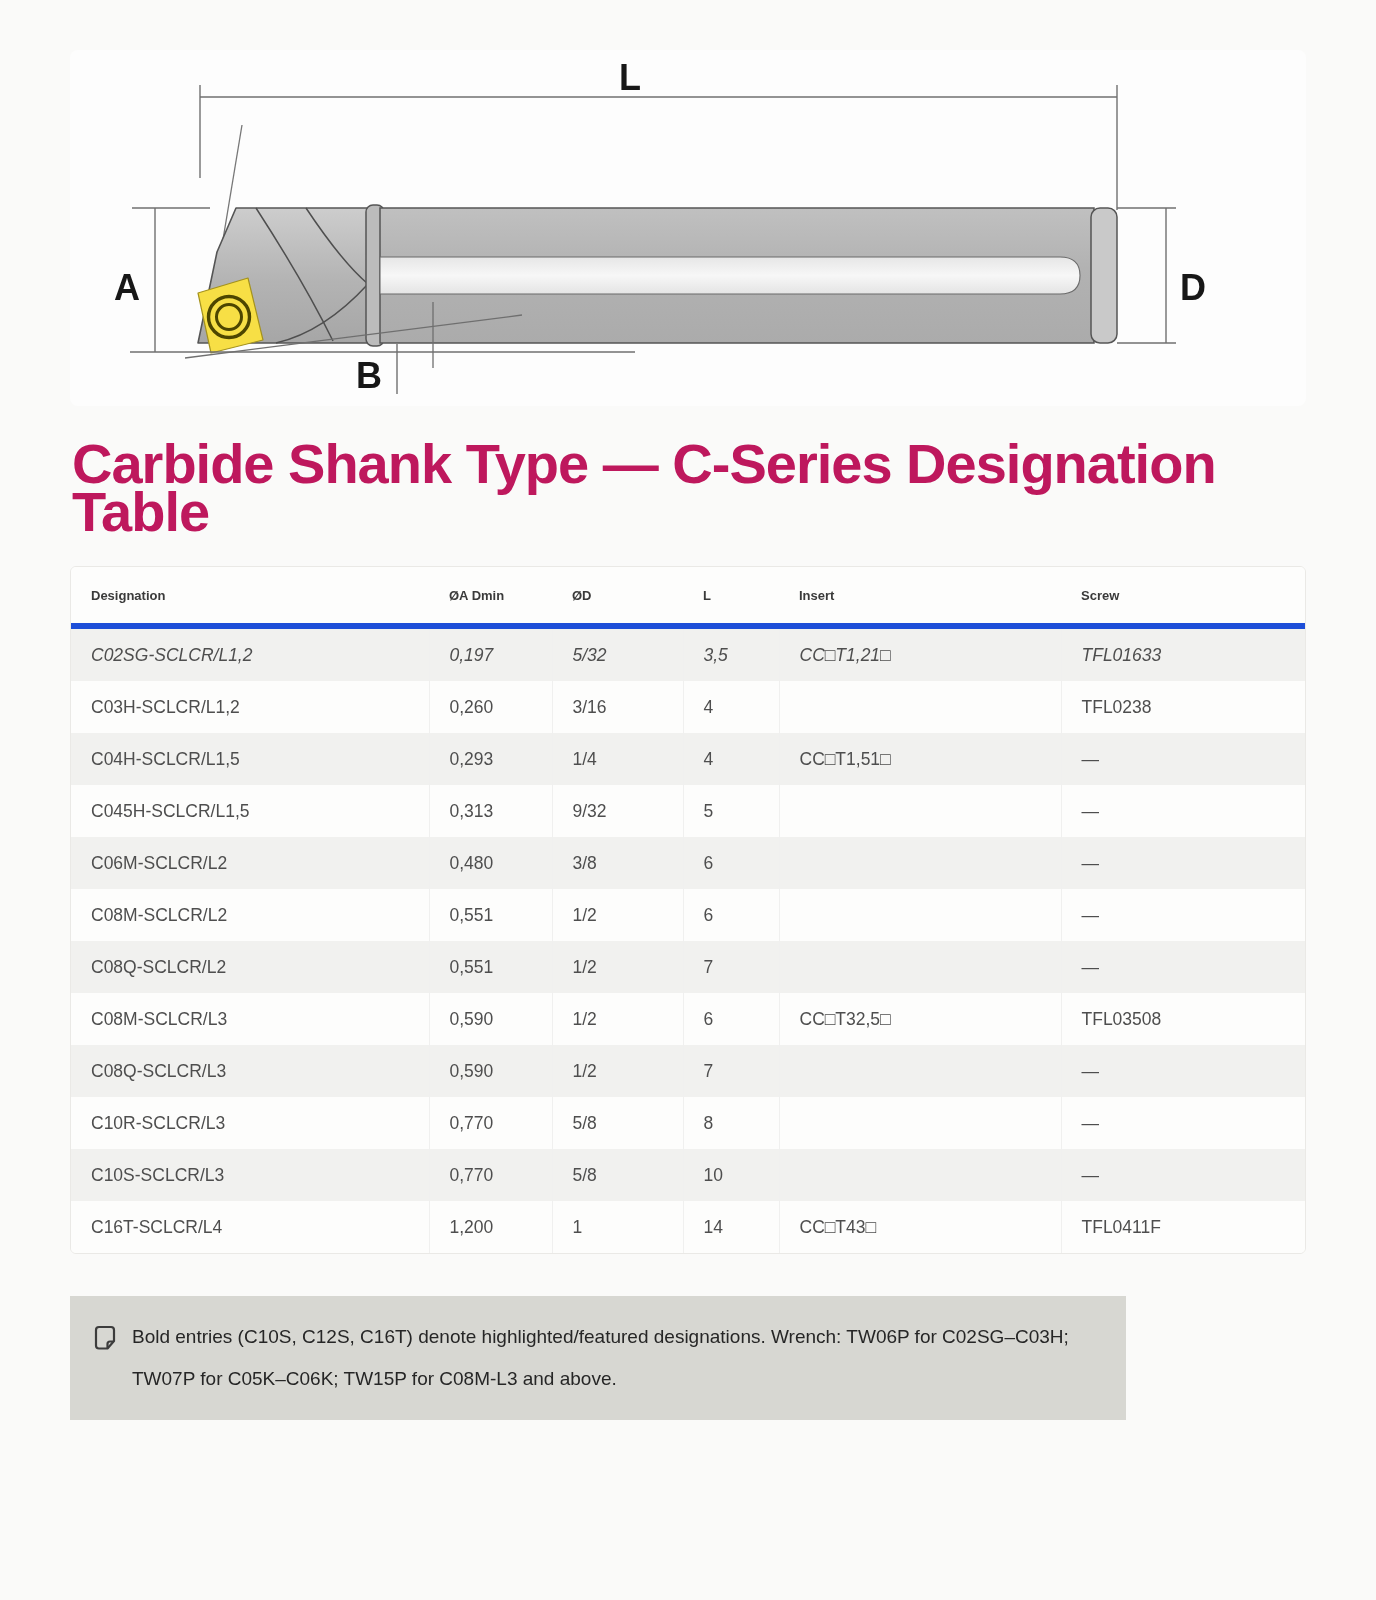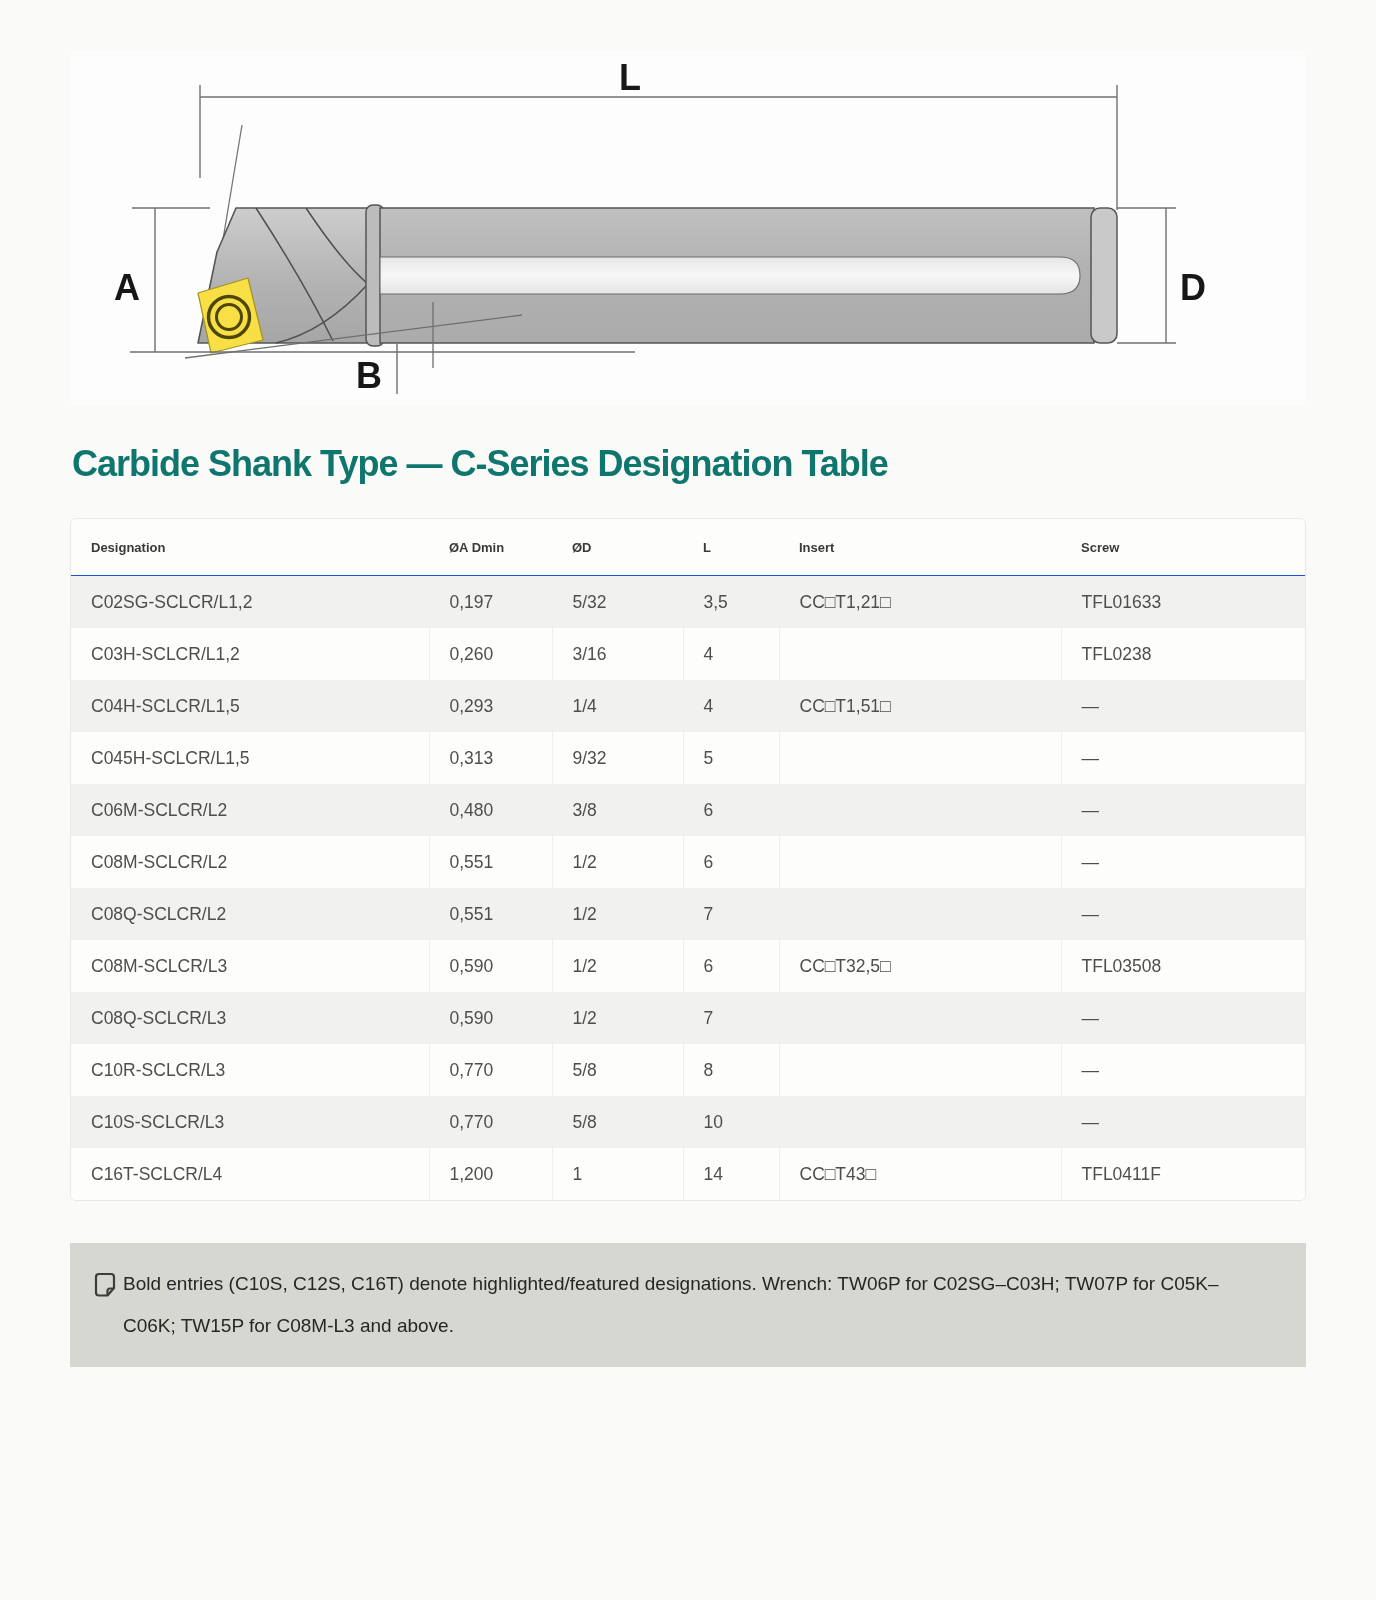--- a/index.html
+++ b/index.html
@@ -14,23 +14,23 @@
   
   .diagram-card{
     width:1236px;height:356px;
     background:#fdfdfd;border-radius:8px;
     overflow:hidden;
   }
 
   
   h1.page-title{
     margin:34px 2px 30px 2px;
-    font-size:36px;line-height:48px;
+    font-size:56px;line-height:48px;
     font-weight:bold;letter-spacing:-1px;
-    color:#0f766e;
+    color:#be185d;
   }
 
   
   .table-card{
     width:1236px;background:#fdfdfc;
     border:1px solid #eae9e6;border-radius:6px;
     overflow:hidden;box-sizing:border-box;
   }
   table.designation{width:100%;border-collapse:collapse;table-layout:fixed;}
   table.designation thead th{
@@ -39,28 +39,28 @@
     background:#fdfdfc;
   }
   table.designation tbody td{
     height:52px;vertical-align:middle;
     padding:0 0 0 20px;font-size:17.5px;color:#4e4e4e;
     white-space:nowrap;overflow:hidden;
   }
   table.designation tbody tr:nth-child(odd){background:#f1f1ef;}
   table.designation tbody tr:nth-child(even){background:#fdfdfc;}
   table.designation tbody td + td{border-left:1px solid rgba(0,0,0,0.05);}
-  table.designation tbody tr:first-child td{border-top:1px solid #1d4ed8;}
+  table.designation tbody tr:first-child td{border-top:6px solid #1d4ed8;font-style:italic;}
 
   
   .footnote{
-    margin-top:42px;width:1236px;box-sizing:border-box;
+    margin-top:42px;width:1056px;box-sizing:border-box;
     background:#d7d7d2;
     padding:20px 46px 20px 24px;
-    display:flex;align-items:flex-start;gap:7px;
+    display:flex;align-items:flex-start;gap:16px;
   }
   .footnote .note-icon{flex:0 0 auto;margin-top:9px;}
   .footnote p{
     margin:0;font-size:19px;line-height:42px;color:#262626;
   }
 </style>
 </head>
 <body>
 
 <div class="wrap">

